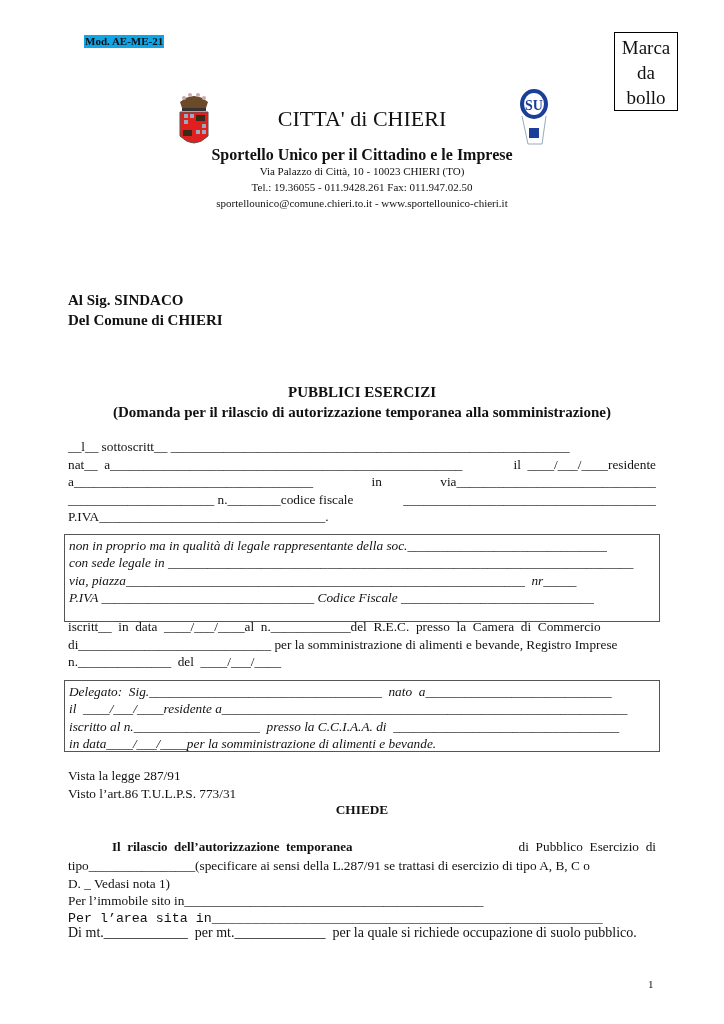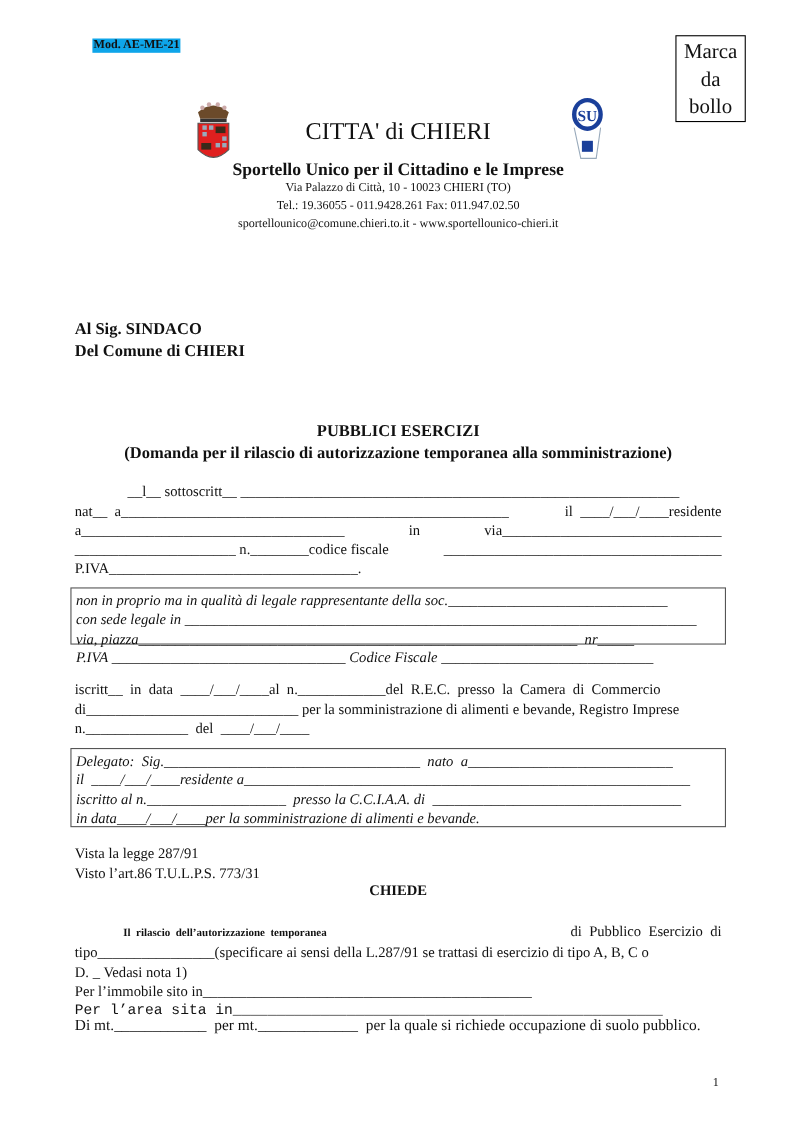--- a/index.html
+++ b/index.html
@@ -16,25 +16,25 @@
   .addr { left: 0; width: 724px; text-align: center; font-size: 11px; line-height: 15px; }
   .addr1 { top: 164px; } .addr2 { top: 180px; } .addr3 { top: 196px; }
   .to { left: 68px; font-size: 15px; font-weight: bold; line-height: 20px; }
   .to1 { top: 290px; } .to2 { top: 310px; }
   .heading { left: 0; width: 724px; text-align: center; font-size: 15px; font-weight: bold; line-height: 20px; }
   .h1 { top: 382px; } .h2 { top: 402px; }
   .line { left: 68px; width: 588px; font-size: 13.3px; line-height: 17.5px; white-space: pre; }
   .just { display: flex; justify-content: space-between; }
   .box { left: 64px; width: 596px; border: 1px solid #555; box-sizing: border-box; padding: 2px 4px; font-style: italic; }
   .box .bl { font-size: 13.3px; line-height: 17.3px; white-space: pre; }
-  .box1 { top: 534px; height: 52px; }
+  .box1 { top: 534px; height: 88px; }
   .box2 { top: 680px; height: 72px; }
   .small { font-size: 14px; }
   .chiede { left: 0; width: 724px; top: 802px; text-align: center; font-size: 13.3px; font-weight: bold; }
-  .bold { font-weight: bold; font-size: 10px; font-family: Liberation Serif, serif; }
+  .bold { font-weight: bold; font-size: 13px; font-family: Liberation Serif, serif; }
   .pnum { left: 648px; top: 978px; font-size: 11px; }
 </style>
 </head>
 <body>
 
 <div class="abs mod">Mod. AE-ME-21</div>
 
 <div class="abs bollo">
   <div>Marca</div>
   <div>da</div>
@@ -72,21 +72,21 @@
 <div class="abs addr addr1">Via Palazzo di Città, 10 - 10023 CHIERI (TO)</div>
 <div class="abs addr addr2">Tel.: 19.36055 - 011.9428.261 Fax: 011.947.02.50</div>
 <div class="abs addr addr3">sportellounico@comune.chieri.to.it - www.sportellounico-chieri.it</div>
 
 <div class="abs to to1">Al Sig. SINDACO</div>
 <div class="abs to to2">Del Comune di CHIERI</div>
 
 <div class="abs heading h1">PUBBLICI ESERCIZI</div>
 <div class="abs heading h2">(Domanda per il rilascio di autorizzazione temporanea alla somministrazione)</div>
 
-<div class="abs line" style="top:438px;margin-left:48px;">__l__ sottoscritt__ ____________________________________________________________</div>
+<div class="abs line" style="top:438px;">__l__ sottoscritt__ ____________________________________________________________</div>
 <div class="abs line just" style="top:455.5px;">
   <span>nat__  a_____________________________________________________</span>
   <span>il  ____/___/____residente</span>
 </div>
 <div class="abs line just" style="top:473px;">
   <span>a____________________________________</span>
   <span>in</span>
   <span>via______________________________</span>
 </div>
 <div class="abs line just" style="top:490.5px;">

